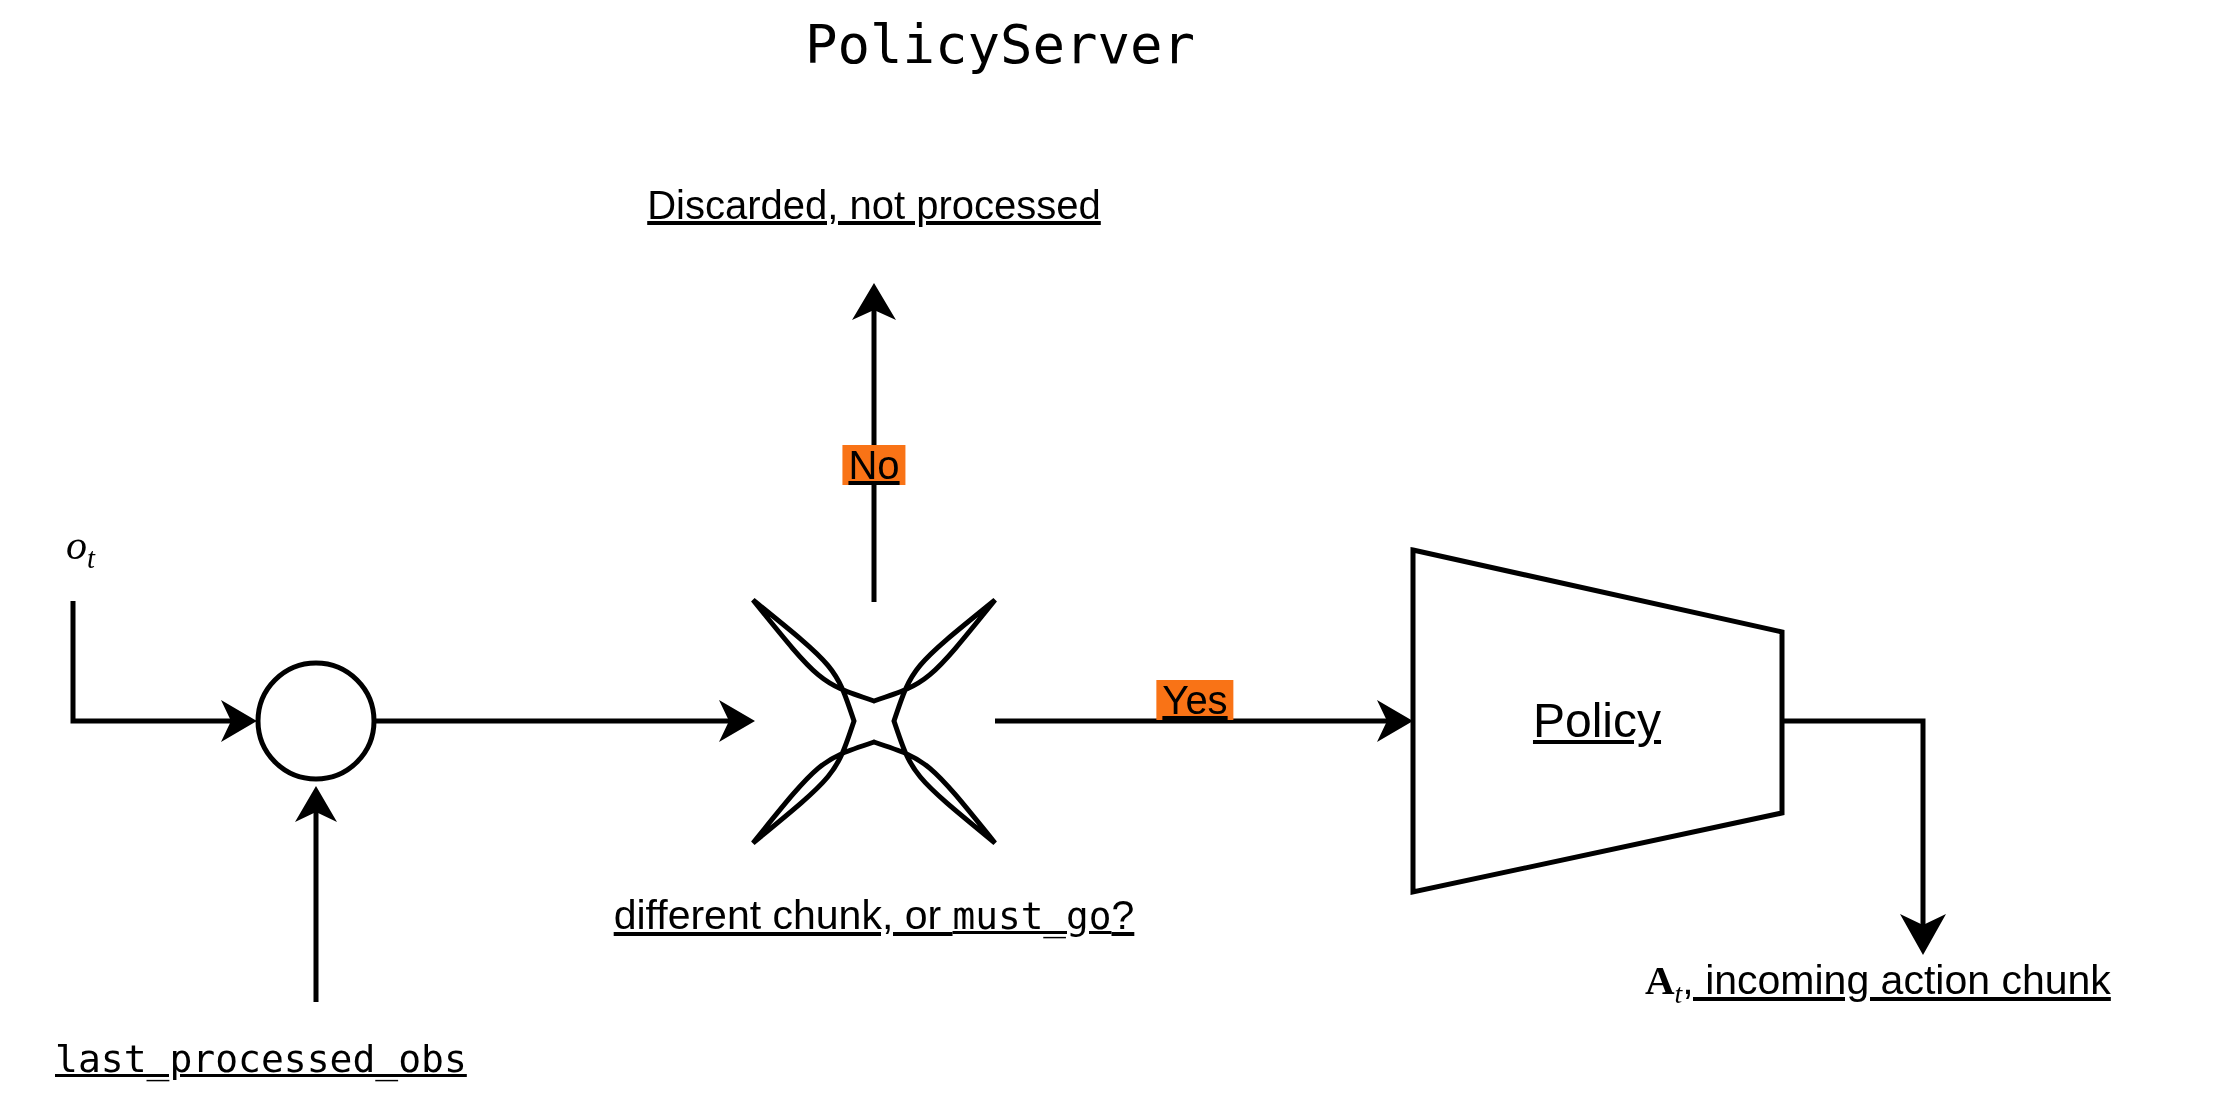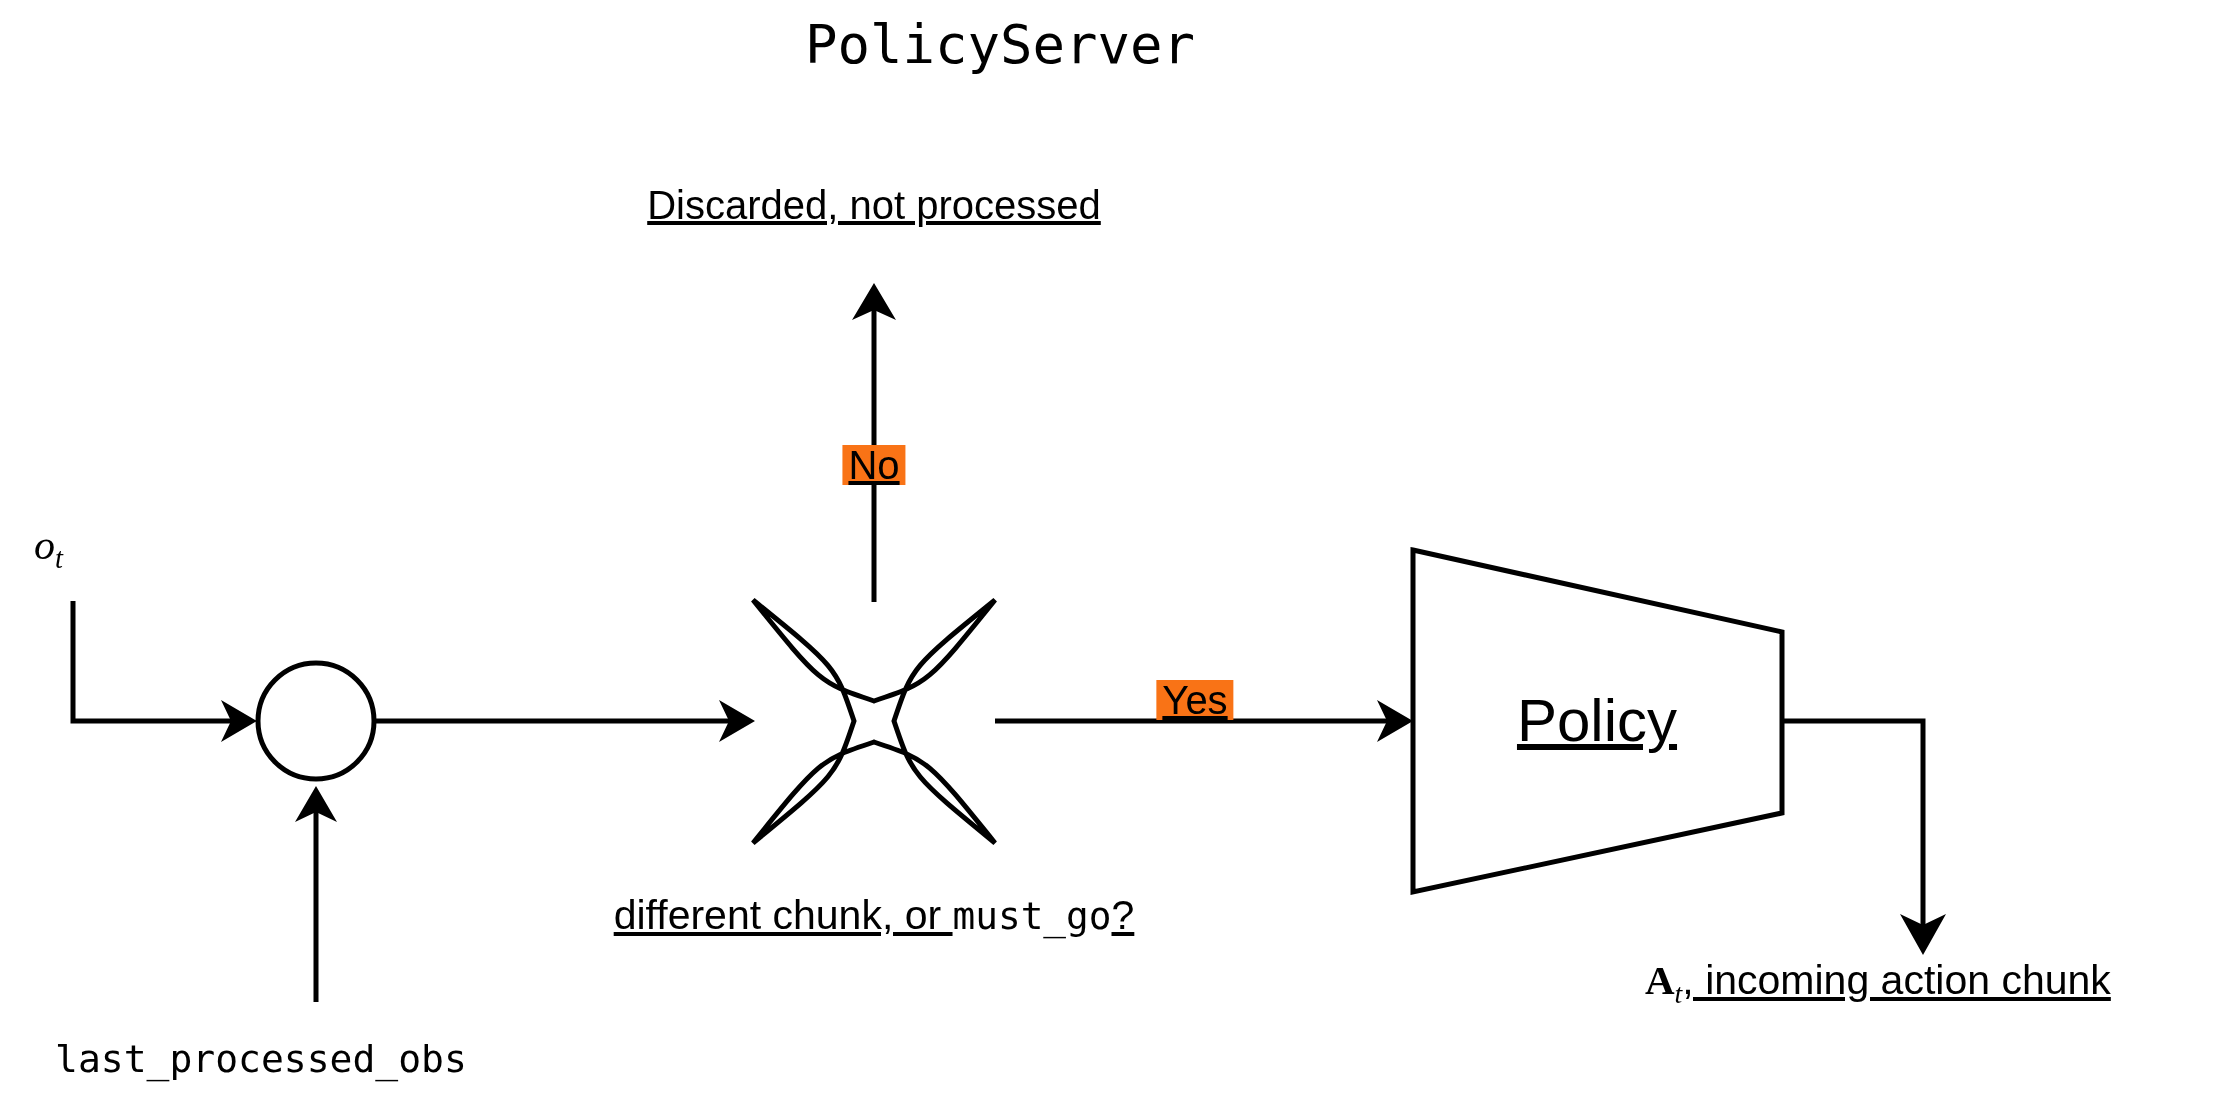--- a/index.html
+++ b/index.html
@@ -56,20 +56,21 @@
     font-family: "DejaVu Sans Mono", "Liberation Mono", monospace;
     font-size: 54px;
     letter-spacing: 0px;
   }
   .sans {
     font-family: "Liberation Sans", sans-serif;
     text-decoration: underline;
   }
   .mono {
     font-family: "DejaVu Sans Mono", "Liberation Mono", monospace;
+    text-decoration: underline;
   }
   .math-serif {
     font-family: "Liberation Serif", "DejaVu Serif", serif;
     font-style: italic;
   }
   .edge-label {
     background: #f97316;
     padding: 0 6px;
   }
 </style>
@@ -114,27 +115,27 @@
   </svg>
 
   <div class="lbl title-text" style="left:0; top:18px; width:2000px; text-align:center;">PolicyServer</div>
 
   <div class="lbl sans" style="left:874px; top:185px; font-size:40px; transform:translateX(-50%);">Discarded, not processed</div>
 
   <div class="lbl sans edge-label" style="left:874px; top:445px; font-size:40px; transform:translateX(-50%);">No</div>
 
   <div class="lbl sans edge-label" style="left:1175px; top:700px; font-size:40px; transform:translate(-50%,-50%);margin-left:20px;">Yes</div>
 
-  <div class="lbl" style="left:34px; top:524px; font-size:42px;">
+  <div class="lbl" style="left:66px; top:524px; font-size:42px;">
     <span class="math-serif">o</span><sub class="math-serif" style="font-size:0.68em;">t</sub>
   </div>
 
   <div class="lbl mono" style="left:55px; top:1040px; font-size:38px;">last_processed_obs</div>
 
-  <div class="lbl sans" style="left:1597px; top:721px; font-size:60px; transform:translate(-50%,-50%);text-align:right;">Policy</div>
+  <div class="lbl sans" style="left:1597px; top:721px; font-size:48px; transform:translate(-50%,-50%);text-align:right;">Policy</div>
 
   <div class="lbl" style="left:874px; top:895px; font-size:41px; transform:translateX(-50%);">
     <span class="sans">different chunk, or </span><span class="mono" style="font-size:0.92em;">must_go</span><span class="sans">?</span>
   </div>
 
   <div class="lbl" style="left:1645px; top:960px; font-size:41px;">
     <span class="math-serif" style="font-style:normal; font-weight:bold;">A</span><sub class="math-serif" style="font-size:0.68em;">t</sub><span class="sans">, incoming action chunk</span>
   </div>
 
 </div>

